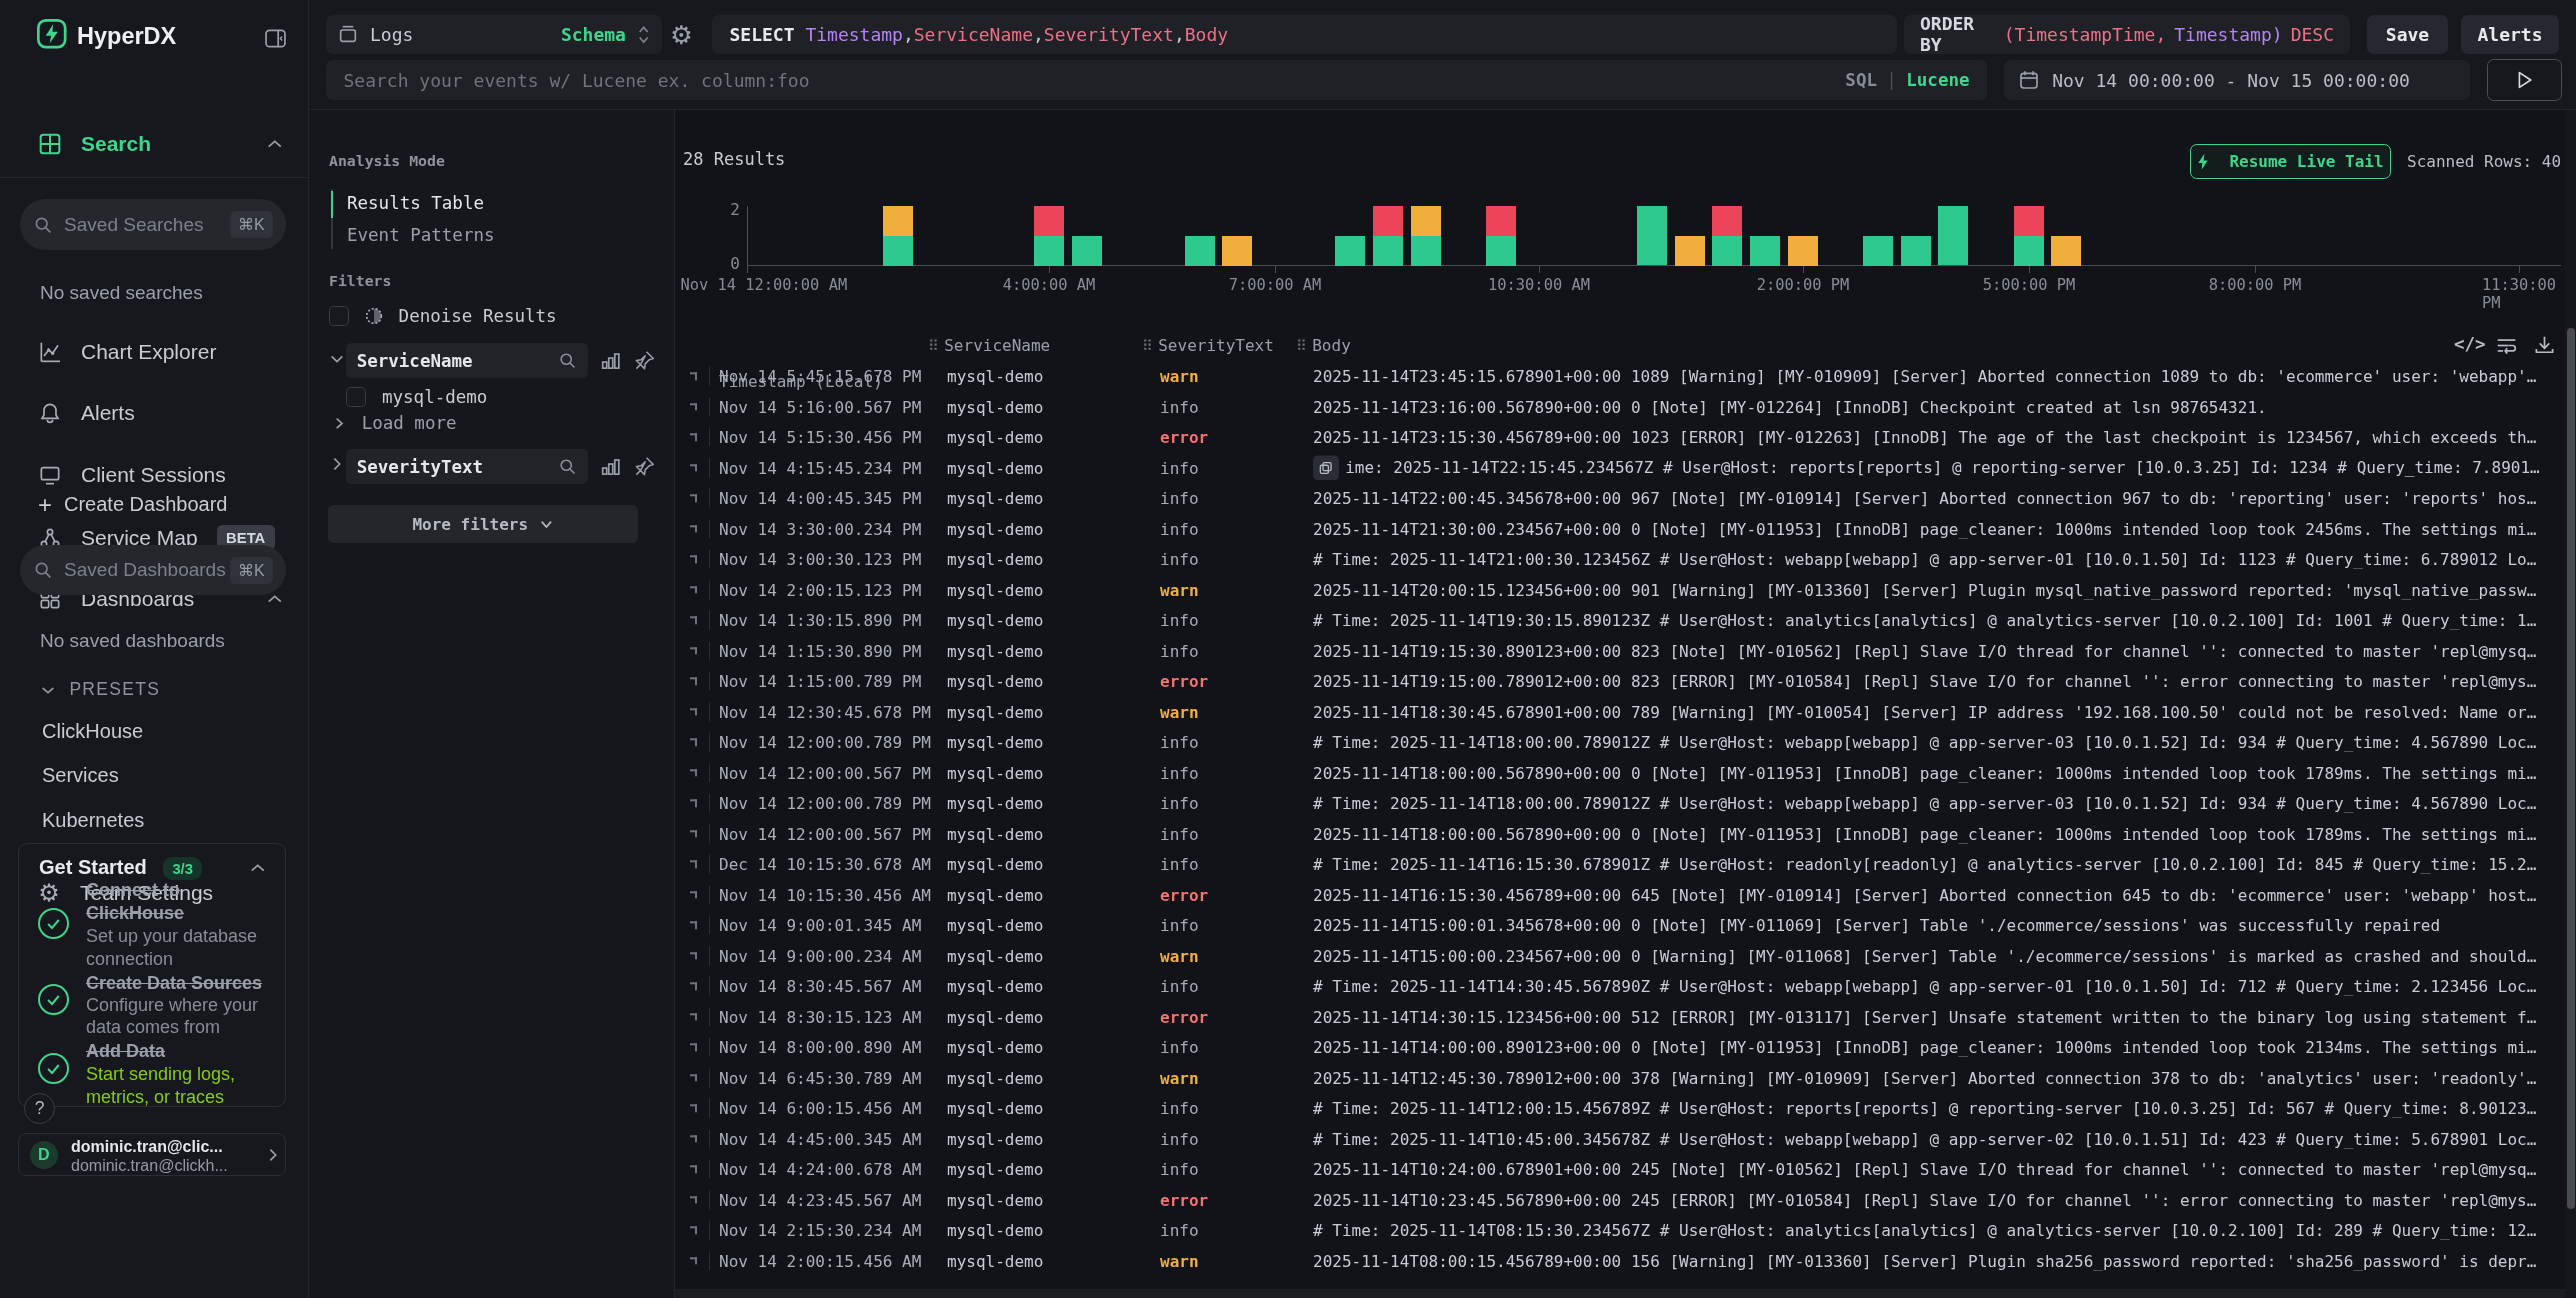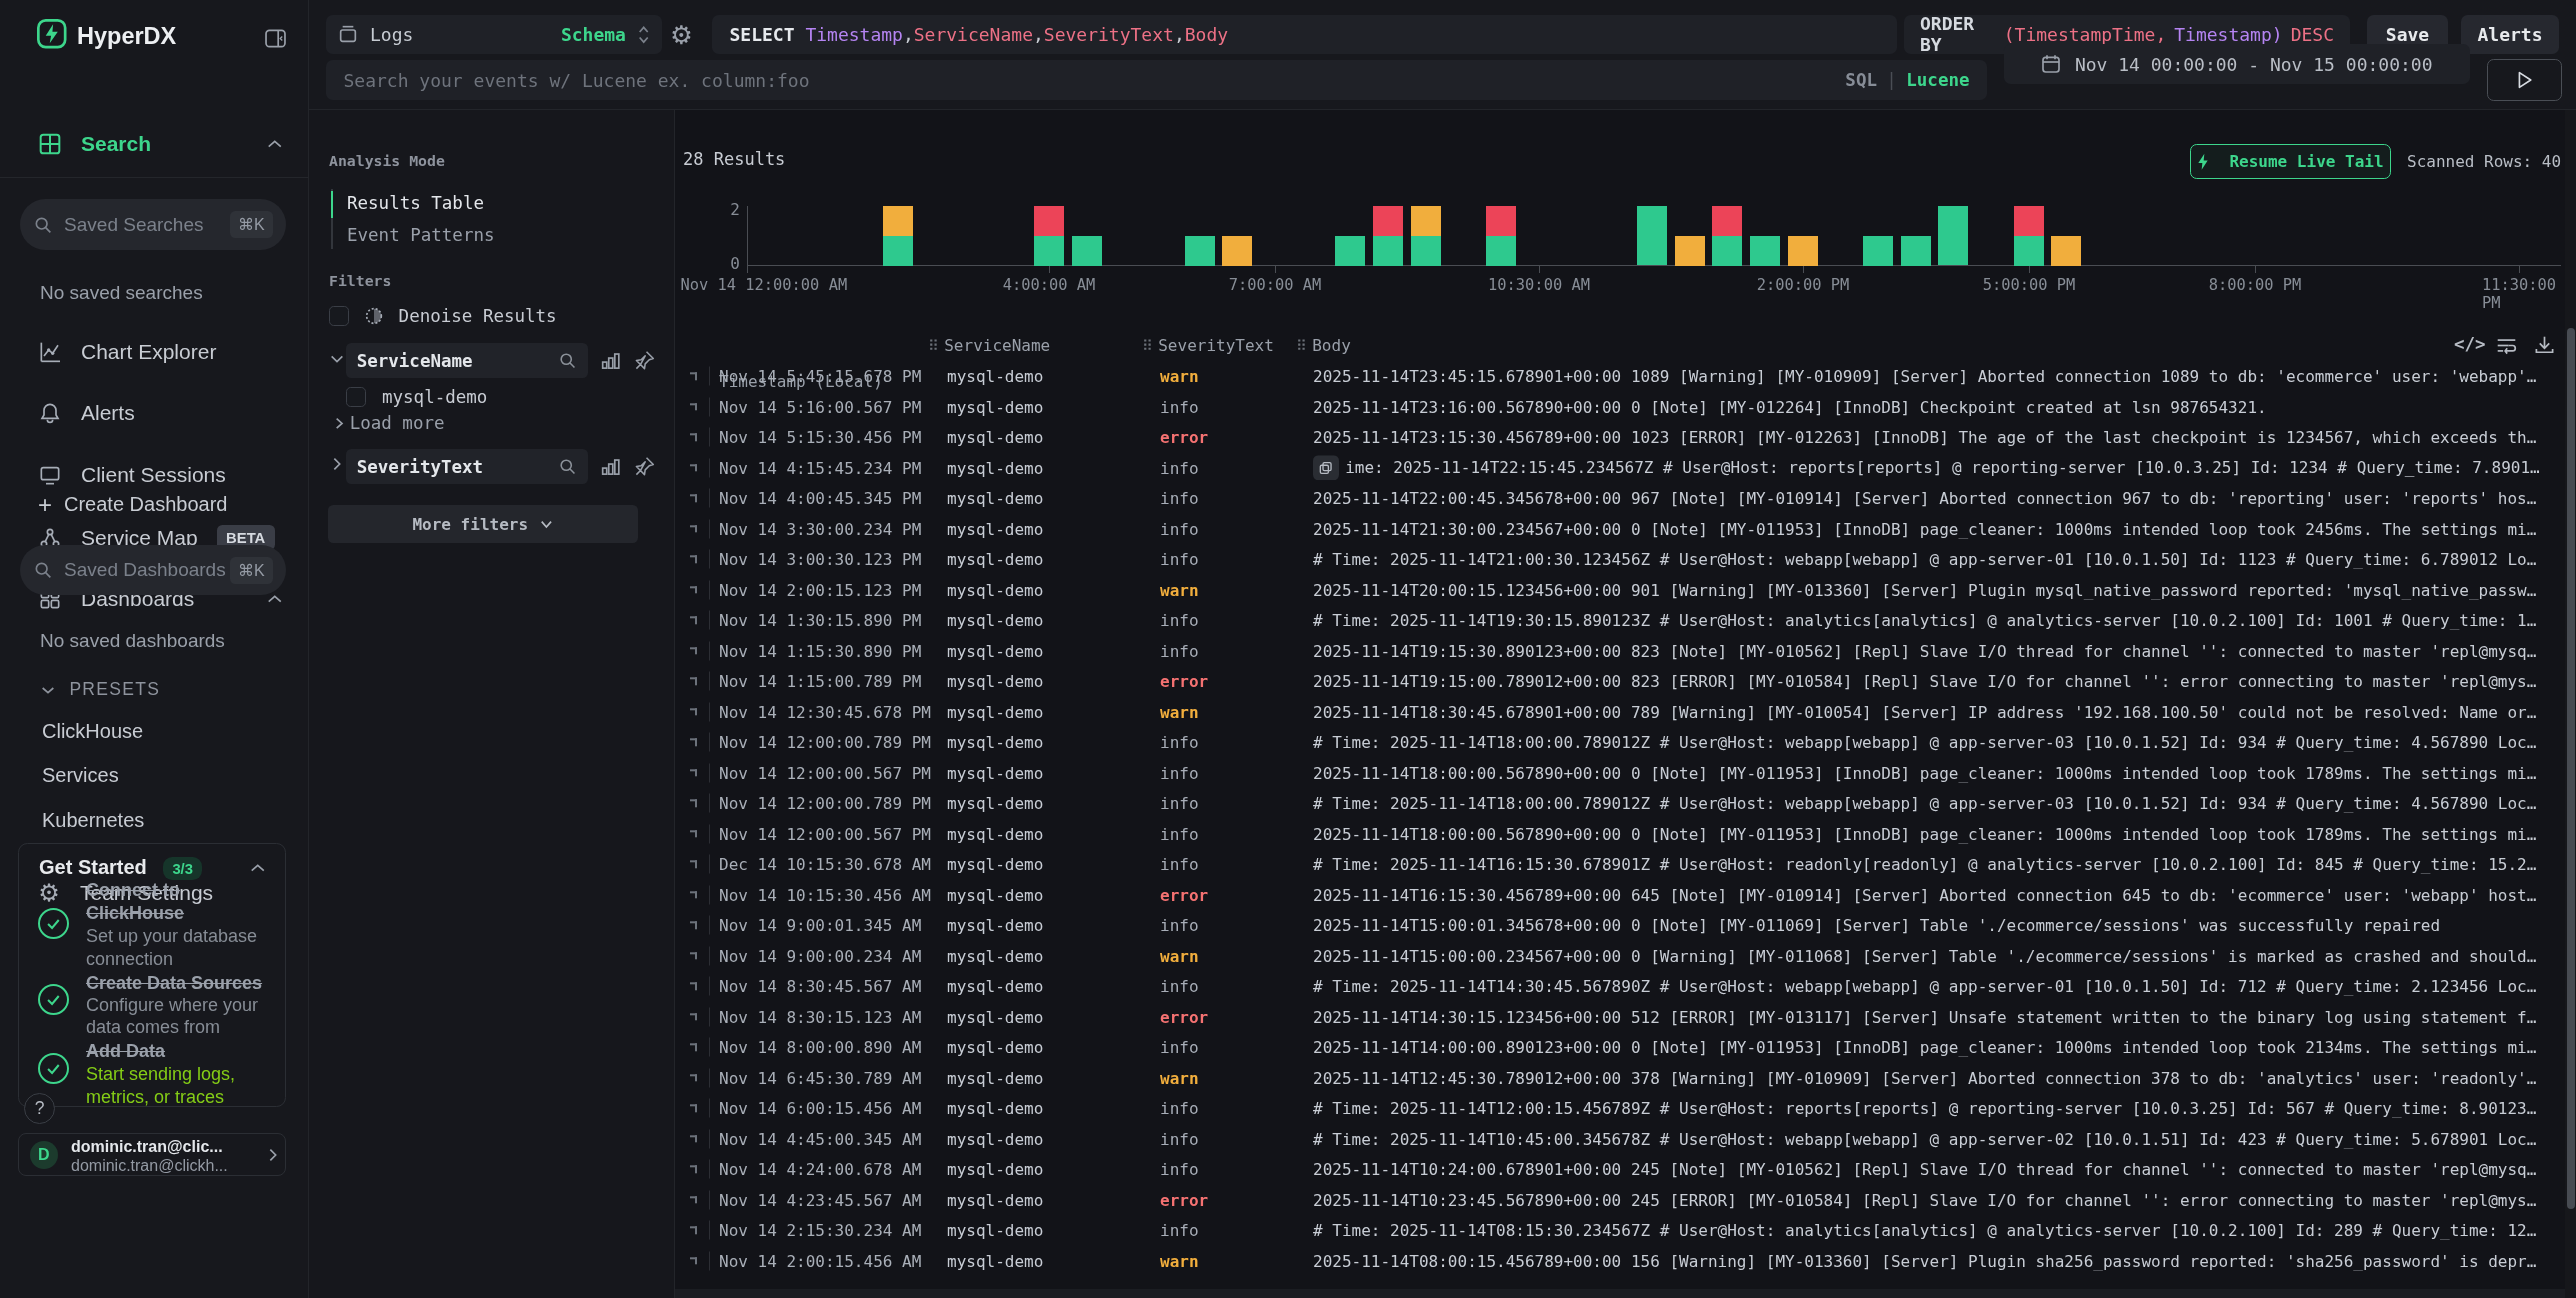--- a/index.html
+++ b/index.html
@@ -303,21 +303,21 @@
       <span>Alerts</span>
     </div>
 
   <div class="box mono" style="left:17px;top:60px;width:1661px;height:40px;display:flex;align-items:center;padding:0 17.5px;">
     <span style="font-size:18px;color:#6e737c;flex:1;">Search your events w/ Lucene ex. column:foo</span>
     <span style="font-size:17.5px;font-weight:bold;color:#878d97;">SQL</span>
     <span style="font-size:17.5px;color:#4a4e55;margin:0 9.4px;">|</span>
     <span style="font-size:17.5px;font-weight:bold;color:#3dd68c;">Lucene</span>
   </div>
 
-  <div class="box mono" style="left:1695px;top:44px;width:466px;height:40px;display:flex;align-items:center;padding:0 14.8px;gap:13.4px;justify-content:center;">
+  <div class="box mono" style="left:1695px;top:60px;width:466px;height:40px;display:flex;align-items:center;padding:0 14.8px;gap:13.4px;">
     <span>
         <svg width="20" height="20" viewBox="0 0 30 30">
           <rect x="3" y="5" width="24" height="22" rx="4" fill="none" stroke="#9aa0aa" stroke-width="2.5"></rect>
           <line x1="3" y1="12" x2="27" y2="12" stroke="#9aa0aa" stroke-width="2.5"></line>
           <line x1="9" y1="2" x2="9" y2="8" stroke="#9aa0aa" stroke-width="2.5"></line>
           <line x1="21" y1="2" x2="21" y2="8" stroke="#9aa0aa" stroke-width="2.5"></line>
         </svg>
       </span>
     <span style="font-size:18px;color:#b9bec6;">Nov 14 00:00:00 - Nov 15 00:00:00</span>
   </div>
@@ -374,21 +374,21 @@
   <span class="abs" style="left:324px;top:239px;">
       <svg width="23" height="23" viewBox="0 0 34 34">
         <path d="M20 4 L30 14 L24 16 L18 22 L17 29 L11 23 L5 29 M11 23 L5 17 L12 16 L18 10 Z" fill="none" stroke="#9aa0aa" stroke-width="2.3" stroke-linejoin="round"></path>
       </svg>
     </span>
 
   <div class="abs" style="left:37px;top:277px;display:flex;align-items:center;gap:16px;">
     <span class="checkbox"></span>
     <span class="mono" style="font-size:17.5px;color:#c8ccd3;">mysql-demo</span>
   </div>
-  <div class="abs" style="left:25px;top:303px;display:flex;align-items:center;gap:5px;">
+  <div class="abs" style="left:25px;top:303px;display:flex;align-items:center;gap:17px;">
     <span>
         <svg width="10.7" height="14.8" viewBox="0 0 16 22">
           <path d="M4 4 L12 11 L4 18" fill="none" stroke="#9aa0aa" stroke-width="2.5"></path>
         </svg>
       </span>
     <span class="mono" style="font-size:17.5px;color:#9aa0aa;">Load more</span>
   </div>
 
   <span class="abs" style="left:22px;top:346px;">
       <svg width="12" height="16" viewBox="0 0 18 24">

